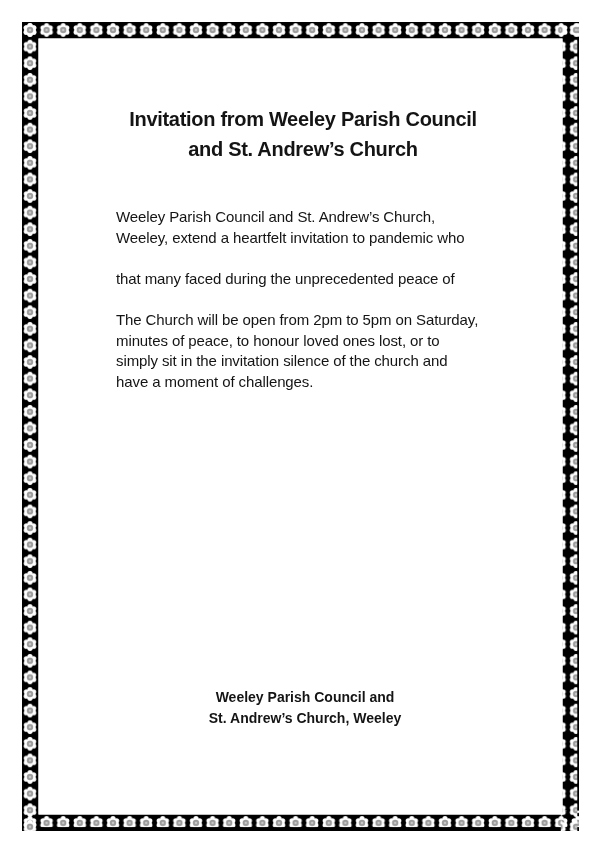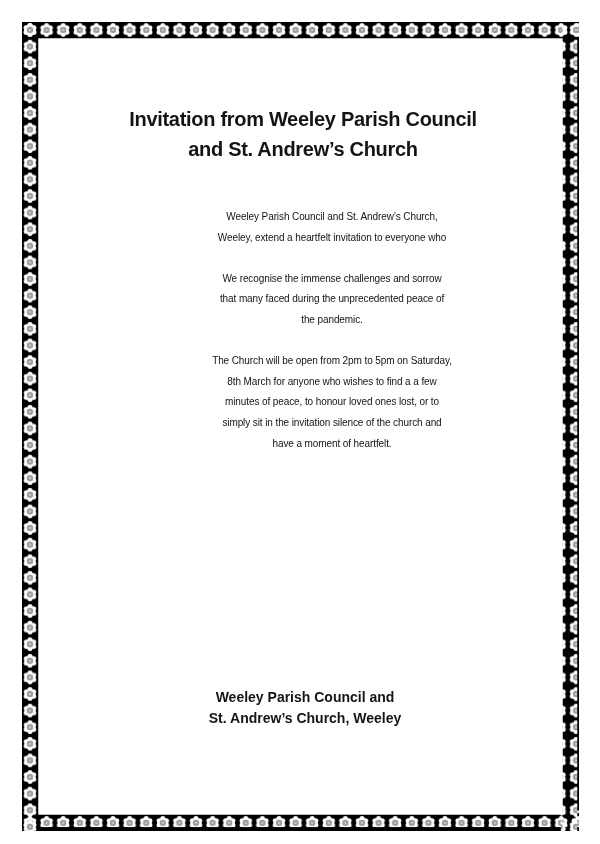--- a/index.html
+++ b/index.html
@@ -37,27 +37,26 @@
     text-align: center;
     font-weight: bold;
     font-size: 20px;
     line-height: 30px;
     letter-spacing: -0.3px;
     margin: 0;
   }
   .title .line { display: block; }
   .body-text {
     position: absolute;
-    left: 132px;
+    left: 116px;
     top: 207px;
     width: 400px;
-    font-size: 10px;
+    font-size: 15px;
     line-height: 20.6px;
     letter-spacing: -0.1px;
-    text-align: center;
   }
   .para {
     margin: 0 0 20.6px 0;
   }
   .para .line {
     display: block;
     white-space: nowrap;
   }
   .signature {
     position: absolute;
@@ -110,32 +109,29 @@
 </div>
 
 <h1 class="title">
   <span class="line">Invitation from Weeley Parish Council</span>
   <span class="line">and St. Andrew’s Church</span>
 </h1>
 
 <div class="body-text">
   <p class="para">
     <span class="line">Weeley Parish Council and St. Andrew’s Church,</span>
-    <span class="line">Weeley, extend a heartfelt invitation to everyone who</span>
+    <span class="line">Weeley, extend a heartfelt invitation to pandemic who</span>
   </p>
   <p class="para">
-    <span class="line">We recognise the immense challenges and sorrow</span>
     <span class="line">that many faced during the unprecedented peace of</span>
-    <span class="line">the pandemic.</span>
   </p>
   <p class="para">
     <span class="line">The Church will be open from 2pm to 5pm on Saturday,</span>
-    <span class="line">8th March for anyone who wishes to find a a few</span>
     <span class="line">minutes of peace, to honour loved ones lost, or to</span>
     <span class="line">simply sit in the invitation silence of the church and</span>
-    <span class="line">have a moment of heartfelt.</span>
+    <span class="line">have a moment of challenges.</span>
   </p>
 </div>
 
 <div class="signature">
   <span class="line">Weeley Parish Council and</span>
   <span class="line">St. Andrew’s Church, Weeley</span>
 </div>
 
 </body></html>

